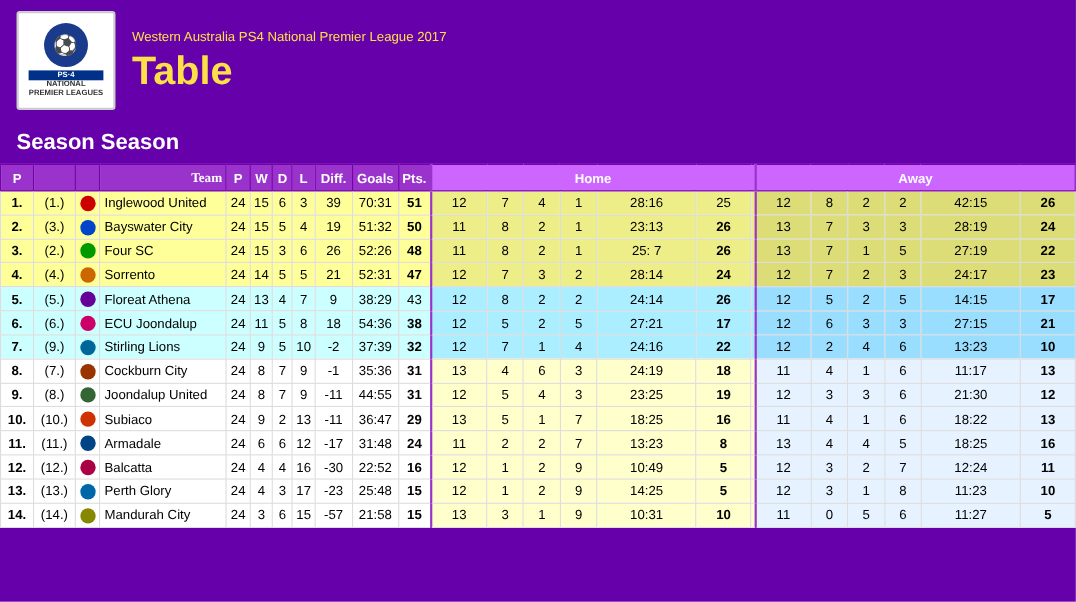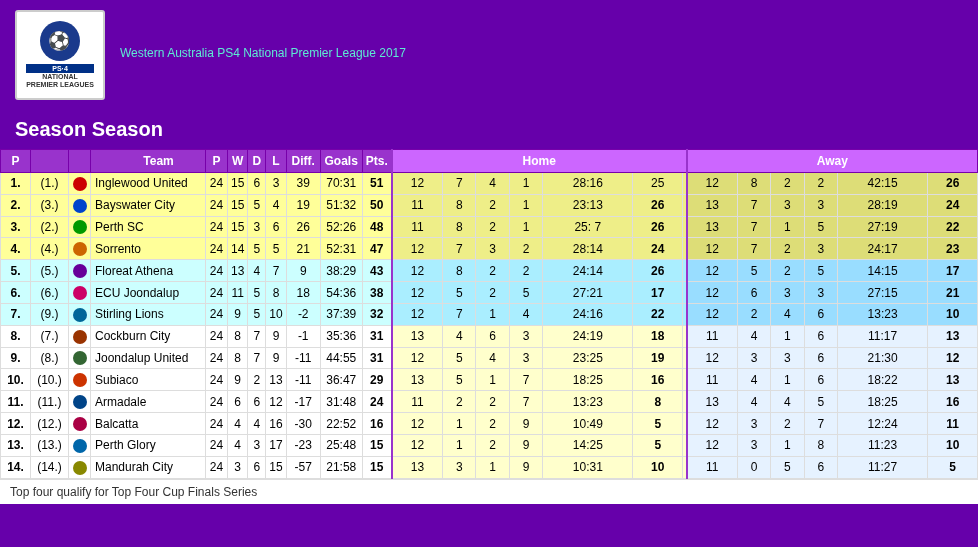--- a/index.html
+++ b/index.html
@@ -54,21 +54,21 @@
       text-align: center;
     }
     .ps4-badge {
       background: #003087;
       color: white;
       font-size: 7px;
       padding: 1px 3px;
       font-weight: bold;
     }
     .header-text {
-      color: #5eead4;
+      color: #fde047;
     }
     .header-subtitle {
       font-size: 12px;
       margin-bottom: 4px;
     }
     .header-title {
       font-size: 36px;
       font-weight: bold;
       line-height: 1.1;
     }
@@ -90,22 +90,23 @@
     .col-header-row th {
       background: #9933cc;
       color: white;
       padding: 4px 3px;
       text-align: center;
       font-size: 12px;
       font-weight: bold;
       border: 1px solid #7700aa;
     }
     .col-header-row th.team-col {
-      text-align: center;
+      text-align: right;
       padding-left: 24px;
+      font-family: Liberation Serif, serif;
     }
     .col-header-row th.home-group {
       background: #cc66ff;
       color: white;
     }
     .col-header-row th.away-group {
       background: #cc66ff;
       color: white;
     }
     tbody tr td {
@@ -171,20 +172,21 @@
     <div class="logo-inner">
       <div class="logo-circle">
         <span>⚽</span>
       </div>
       <div class="ps4-badge">PS·4</div>
       <div class="logo-text">NATIONAL<br>PREMIER LEAGUES</div>
     </div>
   </div>
   <div class="header-text">
     <div class="header-subtitle">Western Australia PS4 National Premier League 2017</div>
+    <div class="header-title">Table</div>
   </div>
 </div>
 
 <div class="section-title">Season Season</div>
 
 <div class="table-container">
   <table>
     <thead>
       <tr class="col-header-row">
         <th style="width:30px">P</th>
@@ -252,21 +254,21 @@
     <td class="away-bg">7</td>
     <td class="away-bg">3</td>
     <td class="away-bg">3</td>
     <td class="away-bg">28:19</td>
     <td class="away-bg" style="font-weight:bold">24</td>
   </tr>
         <tr class="highlight-yellow">
     <td class="pos-col">3.</td>
     <td>(2.)</td>
     <td><span style="display:inline-block;width:14px;height:14px;background:#009900;border-radius:50%;vertical-align:middle;"></span></td>
-    <td class="team-col">Perth SC</td>
+    <td class="team-col">Four SC</td>
     <td>24</td>
     <td>15</td>
     <td>3</td>
     <td>6</td>
     <td>26</td>
     <td>52:26</td>
     <td style="font-weight:bold">48</td>
     <td class="home-bg sep-left">11</td>
     <td class="home-bg">8</td>
     <td class="home-bg">2</td>
@@ -311,21 +313,21 @@
     <td class="pos-col">5.</td>
     <td>(5.)</td>
     <td><span style="display:inline-block;width:14px;height:14px;background:#660099;border-radius:50%;vertical-align:middle;"></span></td>
     <td class="team-col">Floreat Athena</td>
     <td>24</td>
     <td>13</td>
     <td>4</td>
     <td>7</td>
     <td>9</td>
     <td>38:29</td>
-    <td style="font-weight:bold">43</td>
+    <td style="font-weight:normal">43</td>
     <td class="home-bg sep-left">12</td>
     <td class="home-bg">8</td>
     <td class="home-bg">2</td>
     <td class="home-bg">2</td>
     <td class="home-bg">24:14</td>
     <td class="home-bg" style="font-weight:bold">26</td>
     <td class="home-bg" style="width:4px;background:#9933cc;padding:0;"></td>
     <td class="away-bg sep-left">12</td>
     <td class="away-bg">5</td>
     <td class="away-bg">2</td>
@@ -562,14 +564,13 @@
     <td class="home-bg" style="width:4px;background:#9933cc;padding:0;"></td>
     <td class="away-bg sep-left">11</td>
     <td class="away-bg">0</td>
     <td class="away-bg">5</td>
     <td class="away-bg">6</td>
     <td class="away-bg">11:27</td>
     <td class="away-bg" style="font-weight:bold">5</td>
   </tr>
       </tbody>
   </table>
-  <div class="footer-note">Top four qualify for Top Four Cup Finals Series</div>
 </div>
 
 </body></html>

